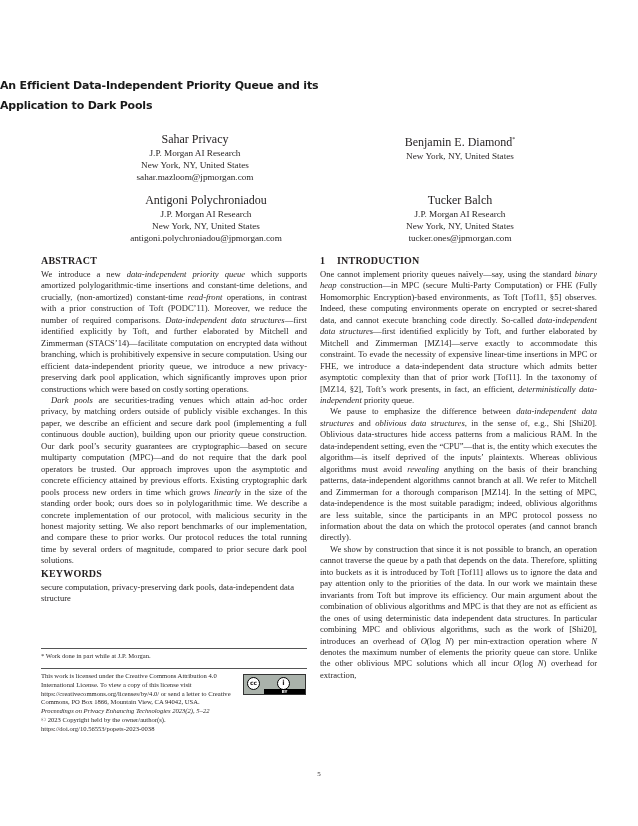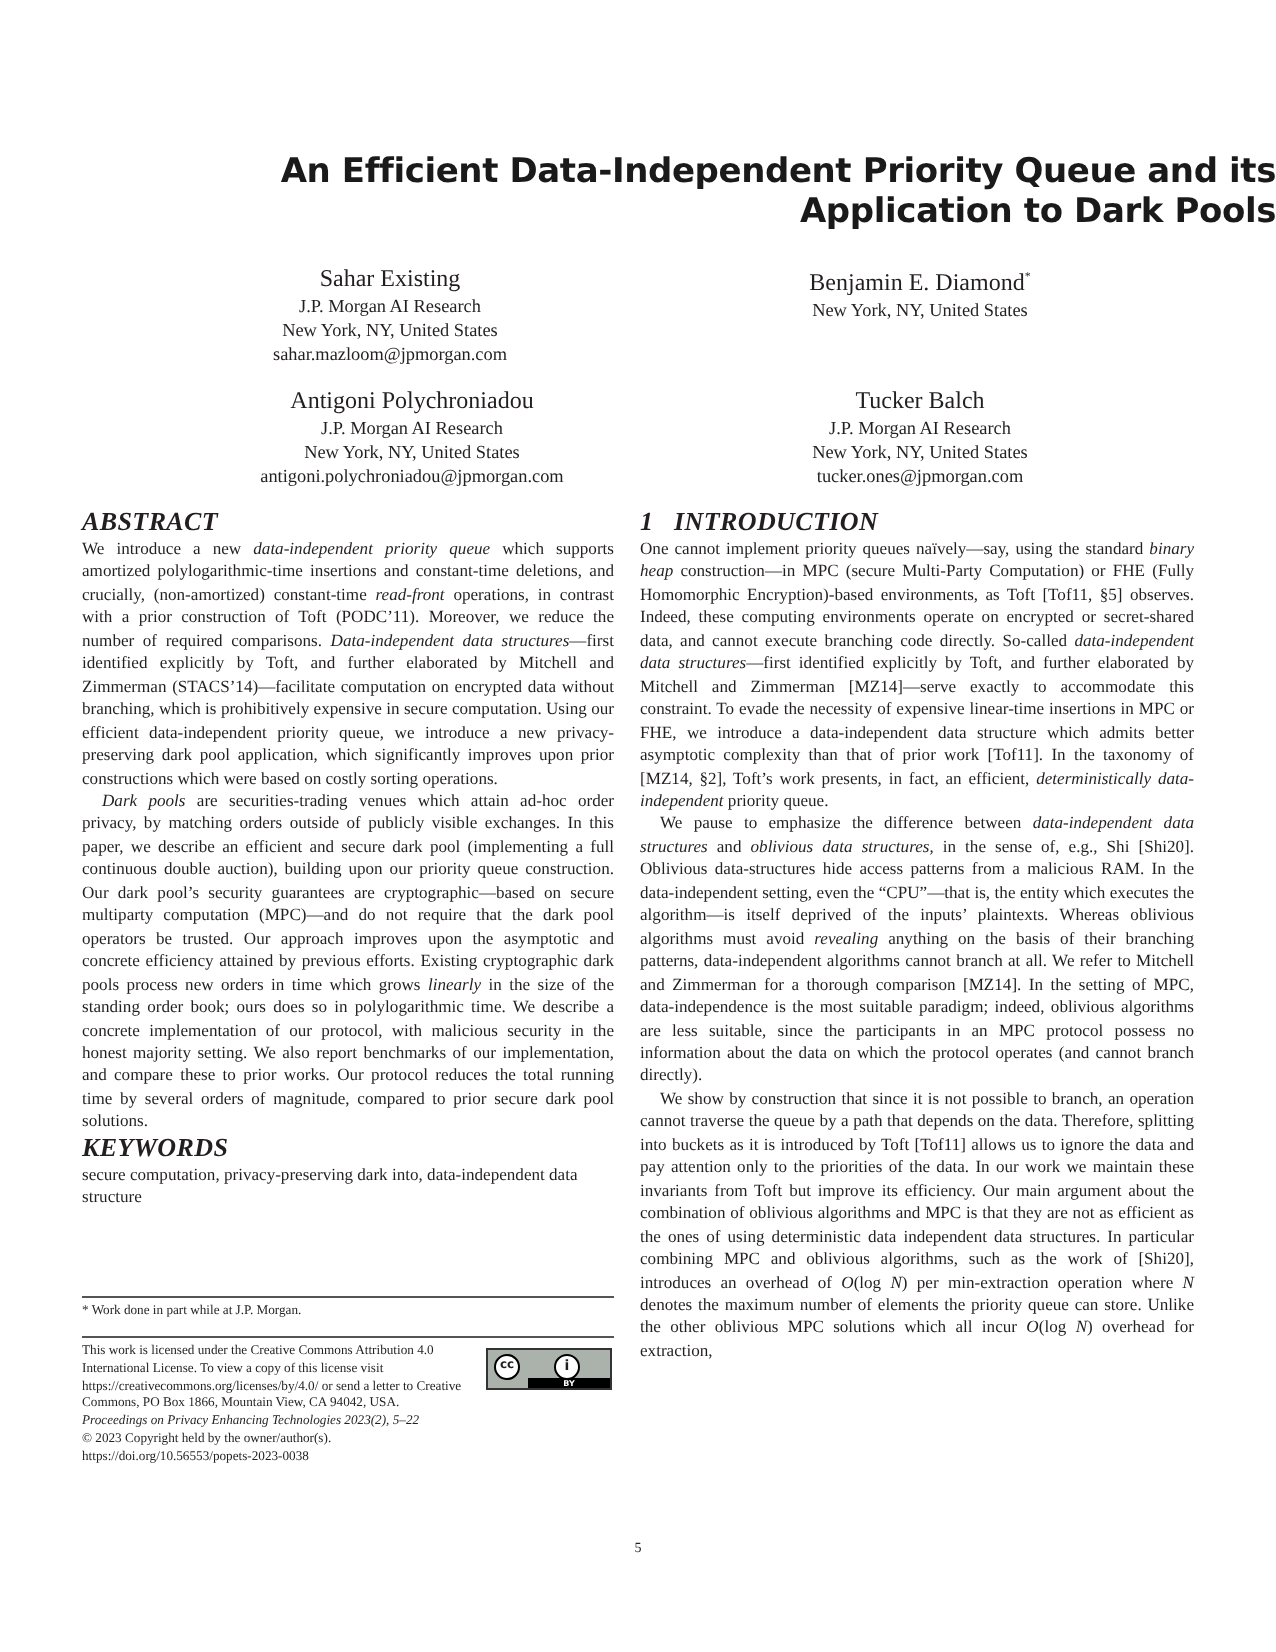--- a/index.html
+++ b/index.html
@@ -1,26 +1,26 @@
 <!DOCTYPE html>
 <html><head>
 <meta charset="utf-8">
 <style>
   html, body { margin:0; padding:0; background:#ffffff; }
   body { width:638px; height:826px; position:relative; overflow:hidden; color:#231f20;
          font-family:"Liberation Serif", "DejaVu Serif", serif; }
-  .title { position:absolute; left:0; width:638px; top:76px; text-align:right;
+  .title { position:absolute; left:0; width:638px; top:76px; text-align:left;
            font-family:"DejaVu Sans", "Liberation Sans", sans-serif; font-weight:bold;
-           font-size:17px; line-height:20px; letter-spacing:-0.2px; color:#1a1a1a; }
+           font-size:11px; line-height:20px; letter-spacing:-0.2px; color:#1a1a1a; }
   .author { position:absolute; text-align:center; font-size:9.2px; line-height:12.2px; }
   .author .name { font-size:12px; line-height:15px; }
   .col { position:absolute; font-size:8.55px; line-height:11.45px; text-align:justify; }
   .col p { margin:0; }
   .col p.ind { text-indent:10px; }
-  .sect { font-weight:bold; font-size:13px; line-height:14px; letter-spacing:0.2px; margin:0 0 1px 0;font-style:italic; }
+  .sect { font-weight:bold; font-size:10px; line-height:14px; letter-spacing:0.2px; margin:0 0 1px 0; }
   .sect .num { display:inline-block; width:17px; }
   i { font-style:italic; }
   .rule { position:absolute; height:0; border-top:0.8px solid #555; }
   .footnote { position:absolute; font-size:6.6px; line-height:8.6px; }
   .license { position:absolute; font-size:6.6px; line-height:8.75px; text-align:left; }
   .cc-badge { position:absolute; width:63px; height:21px; background:#aab2ab; border:0.8px solid #333; box-sizing:border-box; }
   .cc-badge .cc { position:absolute; left:3px; top:2px; width:13px; height:13px; border-radius:50%;
                   background:#fff; border:1.4px solid #000; box-sizing:border-box;
                   font-family:"DejaVu Sans", sans-serif; font-weight:bold; font-size:6px; line-height:10.5px; text-align:center; }
   .cc-badge .by { position:absolute; left:33px; top:1.5px; width:13px; height:13px; border-radius:50%;
@@ -32,21 +32,21 @@
 </style>
 </head>
 <body>
 
 <div class="title">
   <div>An Efficient Data-Independent Priority Queue and its</div>
   <div>Application to Dark Pools</div>
 </div>
 
 <div class="author" style="left:70px; width:250px; top:132px;">
-  <div class="name">Sahar Existing</div>
+  <div class="name">Sahar Privacy</div>
   <div>J.P. Morgan AI Research</div>
   <div>New York, NY, United States</div>
   <div>sahar.mazloom@jpmorgan.com</div>
 </div>
 <div class="author" style="left:330px; width:260px; top:132px;">
   <div class="name"><span>Benjamin E. Diamond</span><sup style="font-size:6px;">*</sup></div>
   <div>New York, NY, United States</div>
 </div>
 <div class="author" style="left:81px; width:250px; top:193px;">
   <div class="name">Antigoni Polychroniadou</div>
@@ -59,21 +59,21 @@
   <div>J.P. Morgan AI Research</div>
   <div>New York, NY, United States</div>
   <div>tucker.ones@jpmorgan.com</div>
 </div>
 
 <div class="col" style="left:41px; width:266px; top:254px;">
   <div class="sect">ABSTRACT</div>
   <p><span>We introduce a new </span><i>data-independent priority queue</i><span> which supports amortized polylogarithmic-time insertions and constant-time deletions, and crucially, (non-amortized) constant-time </span><i>read-front</i><span> operations, in contrast with a prior construction of Toft (PODC’11). Moreover, we reduce the number of required comparisons. </span><i>Data-independent data structures</i><span>—first identified explicitly by Toft, and further elaborated by Mitchell and Zimmerman (STACS’14)—facilitate computation on encrypted data without branching, which is prohibitively expensive in secure computation. Using our efficient data-independent priority queue, we introduce a new privacy-preserving dark pool application, which significantly improves upon prior constructions which were based on costly sorting operations.</span></p>
   <p class="ind"><i>Dark pools</i><span> are securities-trading venues which attain ad-hoc order privacy, by matching orders outside of publicly visible exchanges. In this paper, we describe an efficient and secure dark pool (implementing a full continuous double auction), building upon our priority queue construction. Our dark pool’s security guarantees are cryptographic—based on secure multiparty computation (MPC)—and do not require that the dark pool operators be trusted. Our approach improves upon the asymptotic and concrete efficiency attained by previous efforts. Existing cryptographic dark pools process new orders in time which grows </span><i>linearly</i><span> in the size of the standing order book; ours does so in polylogarithmic time. We describe a concrete implementation of our protocol, with malicious security in the honest majority setting. We also report benchmarks of our implementation, and compare these to prior works. Our protocol reduces the total running time by several orders of magnitude, compared to prior secure dark pool solutions.</span></p>
   <div class="sect" style="">KEYWORDS</div>
-  <p style="text-align:left;">secure computation, privacy-preserving dark into, data-independent data structure</p>
+  <p style="text-align:left;">secure computation, privacy-preserving dark pools, data-independent data structure</p>
 </div>
 
 <div class="rule" style="left:41px; width:266px; top:648px;"></div>
 <div class="footnote" style="left:41px; width:266px; top:652px;">* Work  done  in part while at J.P. Morgan.</div>
 <div class="rule" style="left:41px; width:266px; top:668px;"></div>
 
 <div class="license" style="left:41px; width:266px; top:672px;">
   <div style="float:right; width:66px; height:26px;"></div>
   <div>This work is licensed under the Creative Commons Attribution 4.0 International License. To view a copy of this license visit https://creativecommons.org/licenses/by/4.0/ or send a letter to Creative Commons, PO Box 1866, Mountain View, CA 94042, USA.</div>
   <div style="font-style:italic;">Proceedings on Privacy Enhancing Technologies 2023(2), 5–22</div>

